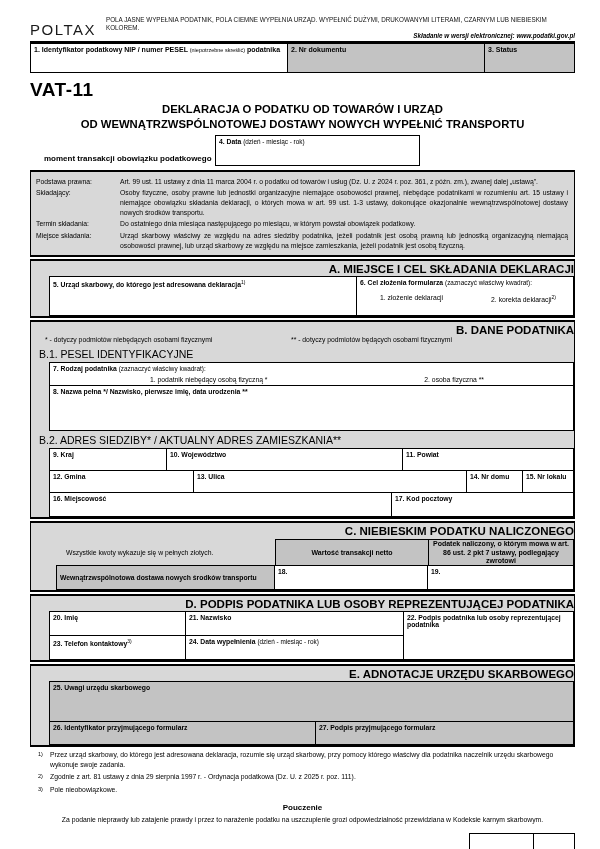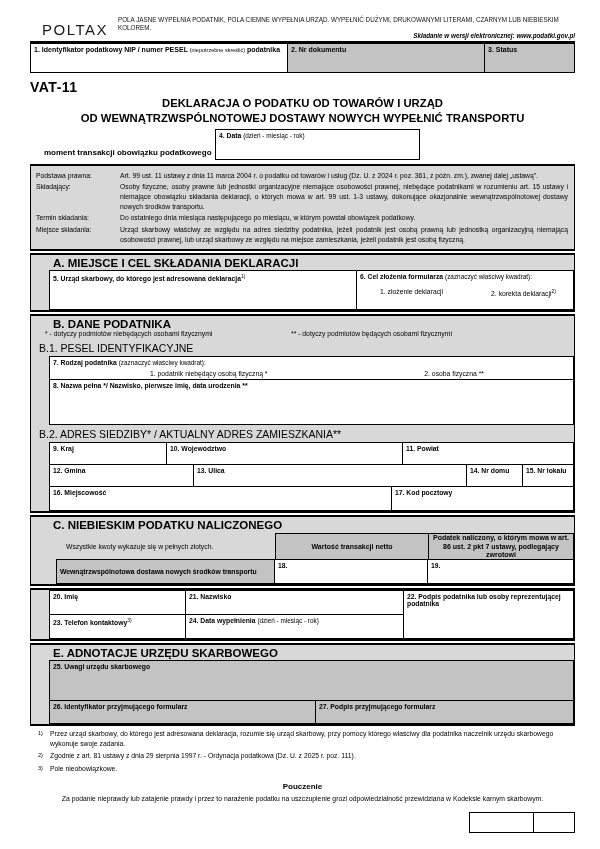--- a/index.html
+++ b/index.html
@@ -1,49 +1,49 @@
 <!DOCTYPE html>
 <html><head>
 <meta charset="utf-8">
 <style>
   * { margin:0; padding:0; box-sizing:border-box; }
   html,body { background:#fff; }
   body { width:600px; height:849px; font-family:"Liberation Sans", sans-serif; color:#000; position:relative; overflow:hidden; }
   .sheet { position:absolute; inset:0; padding:16px 25px 0 30px; }
 
   
-  .poltax-line { display:flex; align-items:flex-end; margin-bottom:2px;margin-left:12px; }
+  .poltax-line { display:flex; align-items:flex-end; margin-bottom:2px; }
   .logo { font-size:15px; letter-spacing:1.5px; color:#1a1a1a; margin-right:10px; padding-bottom:1px; }
   .instr-wrap { flex:1; }
   .instr { font-size:6.3px; line-height:1.3; color:#111; }
   .efiling { font-size:6.3px; font-weight:bold; font-style:italic; text-align:right; }
 
   .id-row { display:flex; border-top:2px solid #000; }
   .id-row .idcell { border:1px solid #000; height:30px; padding:2px 3px; font-size:7px; font-weight:bold; }
   .id-row .idcell + .idcell { margin-left:-1px; }
   .idcell.w1 { width:258px; background:#fff; }
   .idcell.w2 { width:198px; background:#c3c3c3; }
   .idcell.w3 { flex:1; background:#c3c3c3; }
   .small-note { font-weight:normal; font-size:5.5px; }
 
-  .vat-code { font-size:14px; font-weight:bold; margin-top:6px; letter-spacing:0.5px; }
+  .vat-code { font-size:19px; font-weight:bold; margin-top:6px; letter-spacing:0.5px; }
   .titles { text-align:center; font-weight:bold; font-size:11.3px; line-height:1.3; margin-top:1px; }
 
   .moment-row { position:relative; height:34px; margin-top:2px; }
   .moment-label { position:absolute; left:14px; bottom:5px; font-size:8px; font-weight:bold; }
   .date-box { position:absolute; left:185px; top:1px; width:205px; height:31px; background:#fff; border:1px solid #000; padding:2px 3px; font-size:6.8px; }
 
   
   .block { border:1px solid #000; border-top-width:2px; border-bottom-width:2px; background:#d8d8d8; margin-top:2px; }
   .legal { padding:3px 6px 3px 5px; }
   .legal-row { display:flex; font-size:6.8px; line-height:1.42; margin:2px 0; }
   .legal-label { width:84px; flex-shrink:0; }
   .legal-text { flex:1; text-align:justify; }
 
-  .sec-head { font-size:11.5px; font-weight:bold; padding:2px 0 1px 22px; }
+  .sec-head { font-size:11.5px; font-weight:bold; padding:2px 0 1px 22px;text-align:right; }
   .sub-head { font-size:10.5px; font-weight:normal; padding:3px 0 2px 8px; }
   .b-notes { display:flex; font-size:6.8px; padding:0 0 2px 14px; }
   .b-notes .n1 { width:246px; }
 
   .indent { margin-left:18px; }
   .row { display:flex; }
   .cell { border:1px solid #000; background:#fff; padding:2px 3px; font-size:6.8px; position:relative; }
   .row .cell + .cell { margin-left:-1px; }
   .row + .row { margin-top:-1px; }
   .gray { background:#c3c3c3; }
@@ -242,20 +242,21 @@
     <div class="c-r2">
       <div class="c-lblwrap">
         <div class="cell gray c-lbl">Wewnątrzwspólnotowa dostawa nowych środków transportu</div>
       </div>
       <div class="cell c18"><span class="lbl-b">18.</span></div>
       <div class="cell c19"><span class="lbl-b">19.</span></div>
     </div>
   </div>
 
   <div class="block">
+    <div class="sec-head">D. PODPIS PODATNIKA LUB OSOBY REPREZENTUJĄCEJ PODATNIKA</div>
     <div class="d-grid">
       <div class="dcell"><span class="lbl-b">20. Imię</span></div>
       <div class="dcell"><span class="lbl-b">21. Nazwisko</span></div>
       <div class="dcell c22"><span class="lbl-b">22. Podpis podatnika lub osoby reprezentującej podatnika</span></div>
       <div class="dcell"><span class="lbl-b">23. Telefon kontaktowy</span><sup>3)</sup></div>
       <div class="dcell"><span class="lbl-b">24. Data wypełnienia</span> <span class="lbl-n">(dzień - miesiąc - rok)</span></div>
     </div>
   </div>
 
   <div class="block">

